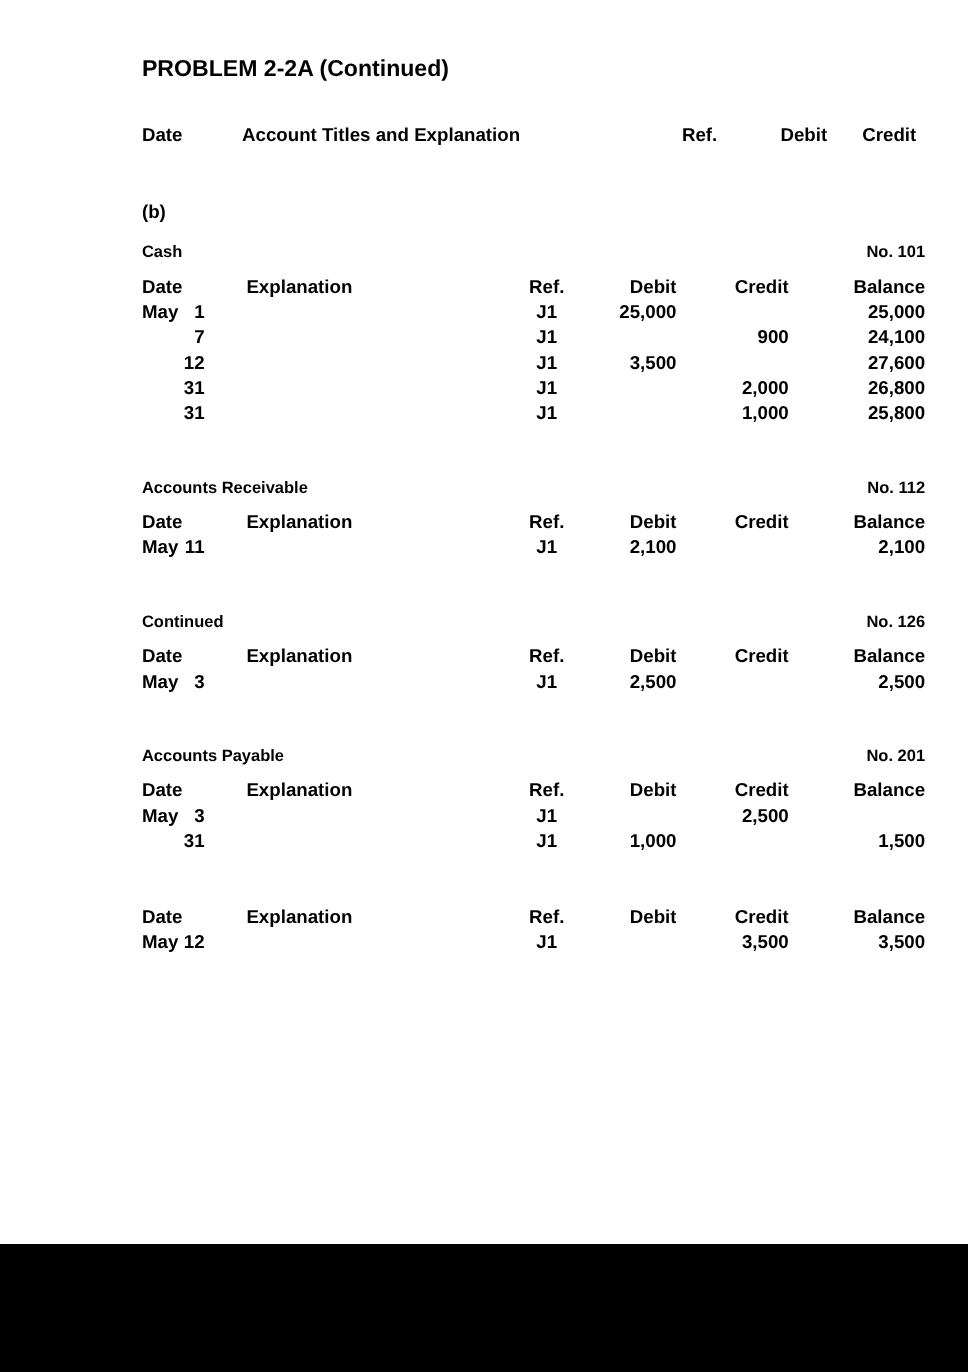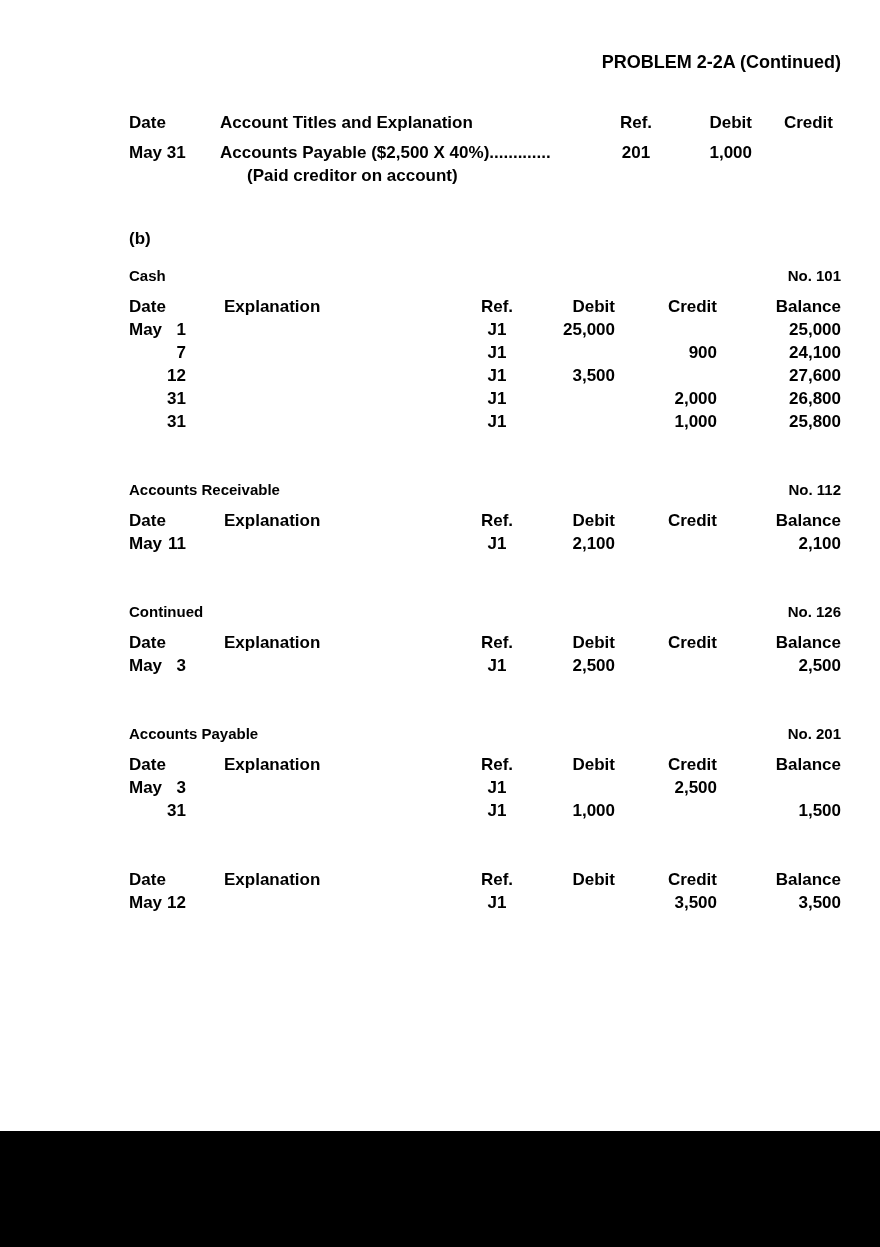--- a/index.html
+++ b/index.html
@@ -15,24 +15,23 @@
     height: 1131px;
     background: #ffffff;
     overflow: hidden;
   }
   .content {
     margin-left: 129px;
     width: 712px;
     padding-top: 52px;
   }
   .title {
-    font-size: 18px;
+    font-size: 21px;
     line-height: 21px;
     margin: 0;
-    text-align: right;
   }
   .tbl {
     border-collapse: collapse;
     table-layout: fixed;
     width: 712px;
   }
   .tbl th, .tbl td {
     padding: 0;
     font-size: 17px;
     font-weight: 700;
@@ -89,34 +88,20 @@
       <thead>
         <tr>
           <th class="al">Date</th>
           <th class="al">Account Titles and Explanation</th>
           <th class="ac">Ref.</th>
           <th class="ar">Debit</th>
           <th class="ar">Credit</th>
         </tr>
       </thead>
       <tbody id="journal-body">
-          <tr>
-            <td class="al">May 31</td>
-            <td class="al ind0">Accounts Payable ($2,500 X 40%).............</td>
-            <td class="ac">201</td>
-            <td class="ar">1,000</td>
-            <td class="ar"></td>
-          </tr>
-          <tr>
-            <td class="al"></td>
-            <td class="al ind2">(Paid creditor on account)</td>
-            <td class="ac"></td>
-            <td class="ar"></td>
-            <td class="ar"></td>
-          </tr>
         </tbody>
     </table>
 
     <div class="part-label">(b)</div>
 
     <div id="ledgers">
         <section class="ledger">
           <div class="acct-title">
             <span>Cash</span>
             <span>No. 101</span>

